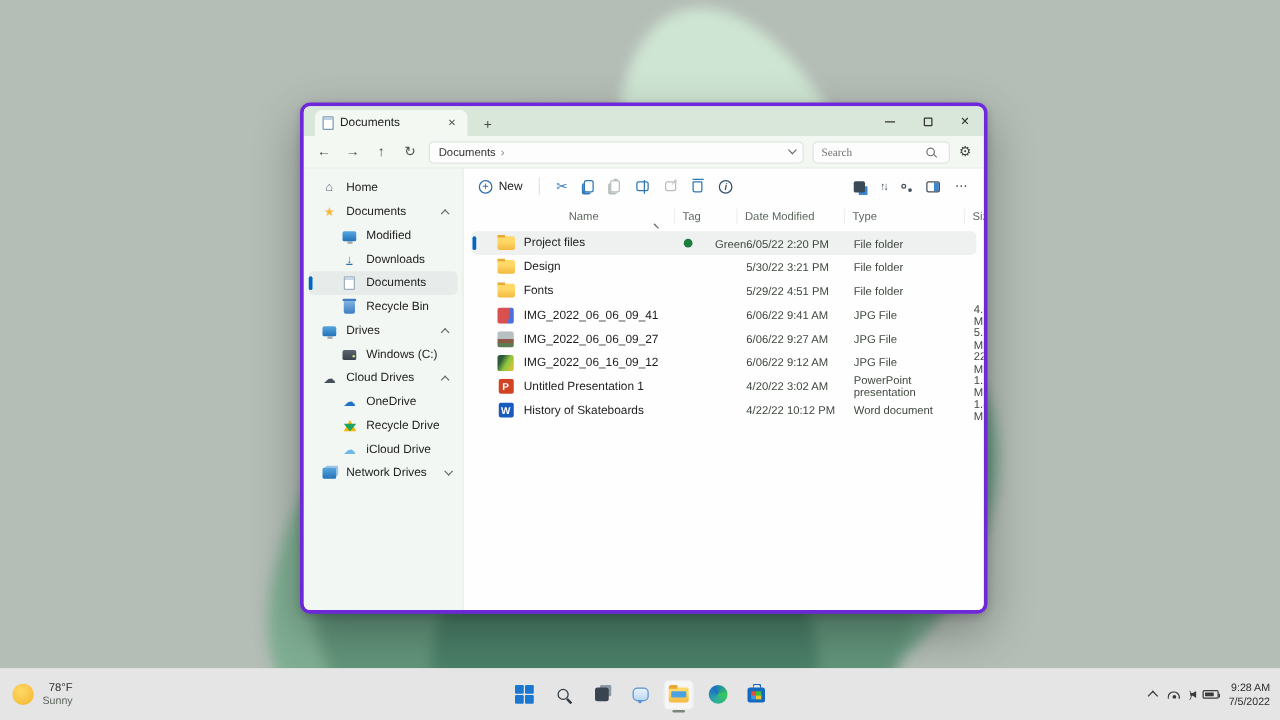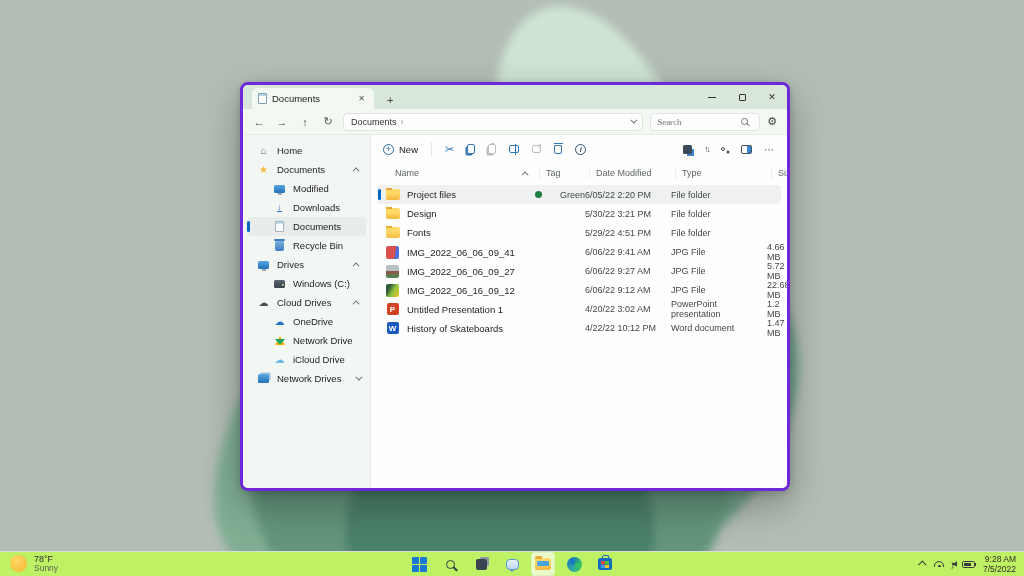--- a/index.html
+++ b/index.html
@@ -105,27 +105,27 @@
   .viewopt-ic { width:9px; height:9px; background:#3a4a58; border-radius:1.5px; box-shadow:3px 3px 0 -1px #3b86d0; }
   .sort-ic { font-size:9px; color:#45505a; letter-spacing:-2px; }
   .group-ic { width:4px; height:4px; border:1px solid #45505a; border-radius:50%;
     box-shadow:5px 3px 0 -0.5px #45505a; margin-right:4px; }
   .pane-ic { width:11px; height:9px; border:1px solid #45505a; border-radius:2px;
     background:linear-gradient(90deg, transparent 55%, #3b86d0 55%); }
   .more-ic { font-size:10px; color:#45505a; letter-spacing:1px; }
 
   .colheader { display:grid; grid-template-columns:150px 50px 86px 96px 1fr; align-items:center;
     height:20px; padding:0 8px 0 18px; font-size:9px; color:#5d665d; flex:0 0 auto; }
-  .colheader .hc { padding-left:6px; border-left:1px solid #efefef; height:12px; line-height:12px; }
+  .colheader .hc { padding-left:6px; border-left:1px solid #efefef; height:12px; line-height:12px;flex-direction:column; }
   .colheader .hc.first { border-left:none; display:flex; align-items:center; }
   .hc-chev { margin-left:auto; margin-right:10px; }
 
   .filelist { flex:1; overflow:hidden; padding:2px 6px; }
   .row { position:relative; display:grid; grid-template-columns:150px 50px 86px 96px 1fr;
-    align-items:center; height:19px; padding-left:8px; border-radius:4px; font-size:9px; color:#3f463f; }
+    align-items:center; height:19px; padding-left:20px; border-radius:4px; font-size:9px; color:#3f463f; }
   .row.sel { background:#eef1ef; }
   .row.sel::before { content:""; position:absolute; left:1px; top:4px; width:2.5px; height:11px;
     border-radius:2px; background:#0067c0; }
   .cell-name { display:flex; align-items:center; gap:7px; font-size:9.5px; color:#1d1d1d; overflow:hidden; white-space:nowrap; }
   .cell-tag { display:flex; align-items:center; gap:6px;justify-content:space-between; }
   .tagdot { width:7px; height:7px; border-radius:50%; background:#1d7c3f; }
   .fi { width:15px; height:13px; flex:0 0 auto; display:inline-flex; align-items:center; justify-content:center; }
   .folder-g { width:14px; height:11px; border-radius:1.5px 2px 2px 2px;
     background:linear-gradient(#ffd868 40%, #f4b83f); position:relative; }
   .folder-g::before { content:""; position:absolute; top:-2px; left:0; width:6px; height:2.5px;
@@ -137,22 +137,22 @@
   .txt-ic { width:10px; height:12px; background:#fff; border:1px solid #b9c2c9; border-radius:1px; }
   .ppt-ic { width:12px; height:12px; border-radius:2px; background:#d04423; color:#fff; font-size:8px;
     font-weight:bold; display:flex; align-items:center; justify-content:center; }
   .word-ic { width:12px; height:12px; border-radius:2px; background:#185abd; color:#fff; font-size:8px;
     font-weight:bold; display:flex; align-items:center; justify-content:center; }
 
   .statusbar { height:19px; border-top:1px solid #e7ebe7; display:flex; align-items:center; gap:16px;
     padding-left:14px; font-size:9px; color:#3c423c; flex:0 0 auto; background:#fdfefd; }
 
   
-  .taskbar { position:absolute; left:0; right:0; bottom:0; height:25px; z-index:3;
-    background:#bef264; border-top:1px solid #d8dfd8; display:flex; align-items:center; }
+  .taskbar { position:absolute; left:0; right:0; bottom:0; height:42px; z-index:3;
+    background:#e5e5e5; border-top:1px solid #d8dfd8; display:flex; align-items:center;text-align:right; }
   .weather { position:absolute; left:10px; display:flex; align-items:center; gap:7px; }
   .sun { width:17px; height:17px; border-radius:50%; background:radial-gradient(circle at 40% 35%, #ffd966, #f2b42e); }
   .wtext { display:flex; flex-direction:column; line-height:1.15; }
   .wtemp { font-size:9px; color:#2d2d2d; }
   .wcond { font-size:8.5px; color:#5c645c; }
   .centericons { margin:0 auto; display:flex; align-items:center; gap:7px; }
   .tb { width:24px; height:24px; border-radius:4px; display:flex; align-items:center; justify-content:center; position:relative; }
   .tb.active { background:rgba(255,255,255,.65); box-shadow:inset 0 0 0 1px rgba(0,0,0,.04); }
   .tb.active::after { content:""; position:absolute; bottom:-2px; left:7px; right:7px; height:2px;
     border-radius:2px; background:#7b857c; }
@@ -310,21 +310,21 @@
           <span class="chev up sbchev"></span>
         </div>
         <div class="sbi child">
           <span class="sbicon cloud">☁</span>
           <span>OneDrive</span>
         </div>
         <div class="sbi child">
           <span class="sbicon">
               <span class="gdrive"></span>
             </span>
-          <span>Network Drive</span>
+          <span>Recycle Drive</span>
         </div>
         <div class="sbi child">
           <span class="sbicon cloud icloud">☁</span>
           <span>iCloud Drive</span>
         </div>
         <div class="sbi">
           <span class="sbicon">
               <span class="mini-net"></span>
             </span>
           <span>Network Drives</span>

